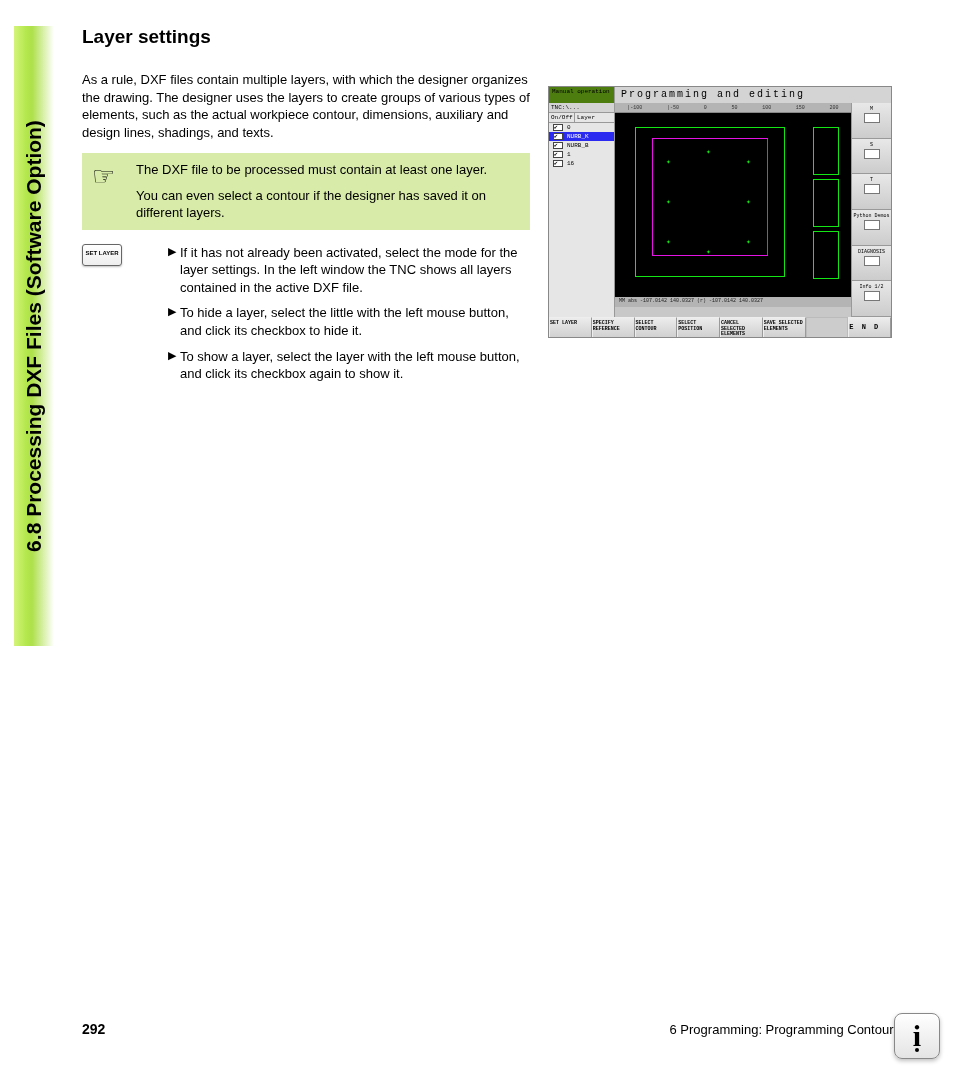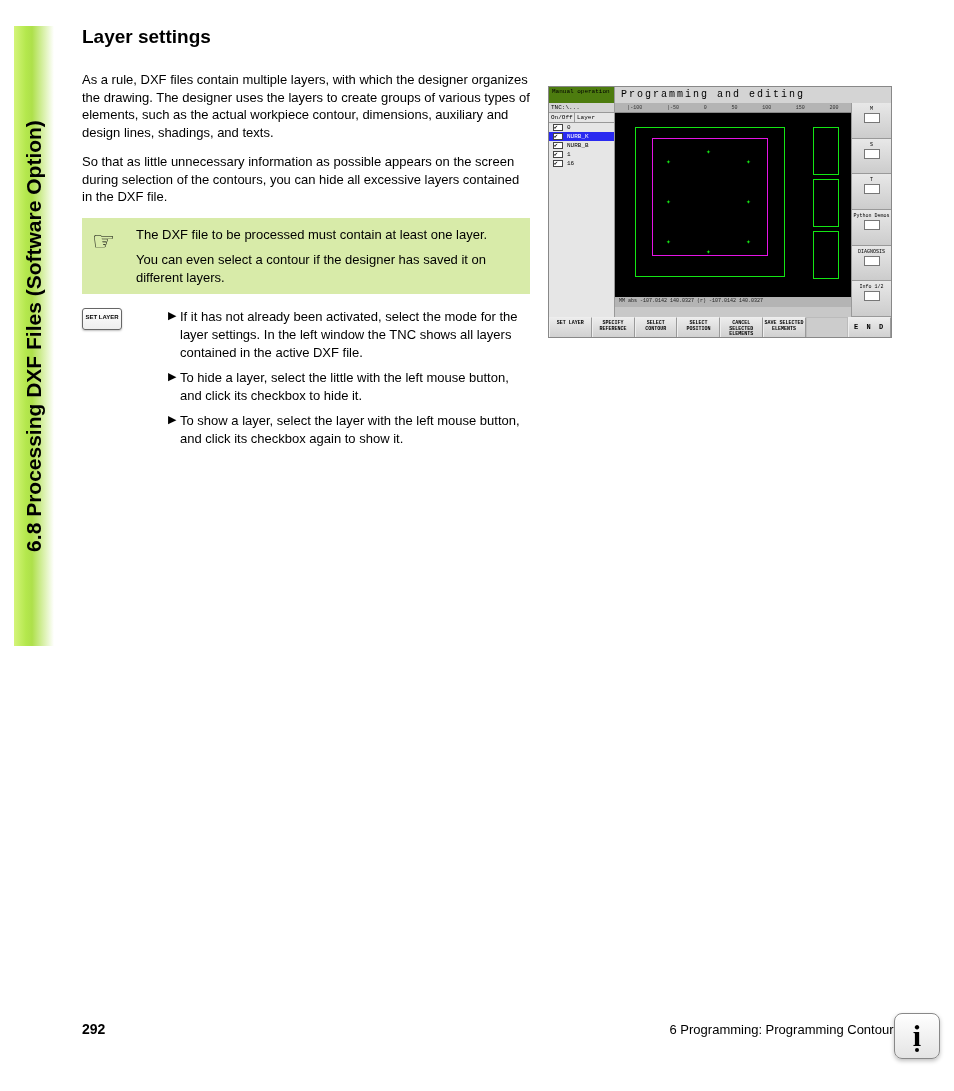--- a/index.html
+++ b/index.html
@@ -233,21 +233,20 @@
   .sc-soft {
     height: 22px;
     display:flex;
     background:#ccc;
   }
   .sc-sk {
     flex:1;
     border: 1px outset #eee;
     background: linear-gradient(#ececec,#cfcfcf);
     font-size:5px;
-    text-align:center;
     padding-top: 3px;
     line-height:1.1;
     font-weight:bold;
   }
   .sc-sk.gap { background:#ccc; border:1px solid #bbb;}
   .sc-sk.end { letter-spacing:2px; font-size:7px; padding-top:6px;}
 
   .footer {
     position:absolute;
     left: 82px;
@@ -278,21 +277,20 @@
 </head>
 <body>
 
 <div class="side-tab">
   <div class="side-tab-text">6.8 Processing DXF Files (Software Option)</div>
 </div>
 
 <div class="content">
   <div class="heading">Layer settings</div>
   <p class="paragraph">As a rule, DXF files contain multiple layers, with which the designer organizes the drawing. The designer uses the layers to create groups of various types of elements, such as the actual workpiece contour, dimensions, auxiliary and design lines, shadings, and texts.</p>
-  <p class="paragraph">So that as little unnecessary information as possible appears on the screen during selection of the contours, you can hide all excessive layers contained in the DXF file.</p>
 
   <div class="note-box">
     <div class="note-icon-col">
       <span class="note-icon">☞</span>
     </div>
     <div class="note-text">
       <p>The DXF file to be processed must contain at least one layer.</p>
       <p>You can even select a contour if the designer has saved it on different layers.</p>
     </div>
   </div>

